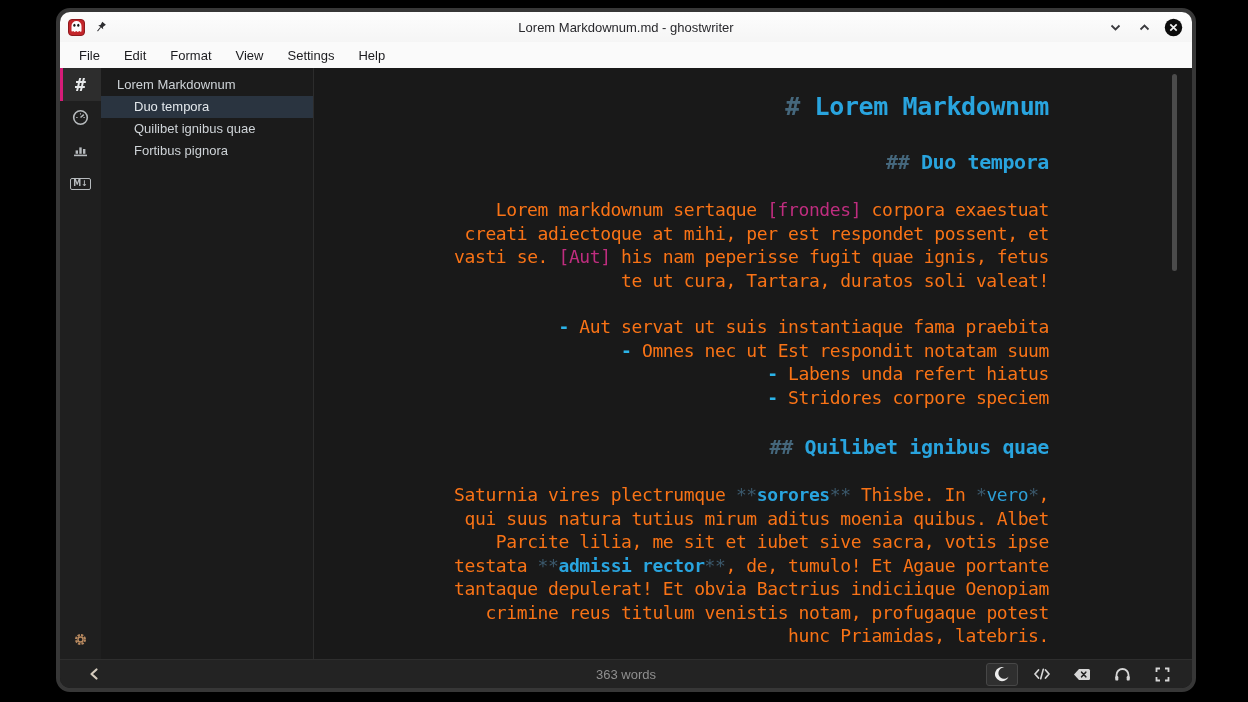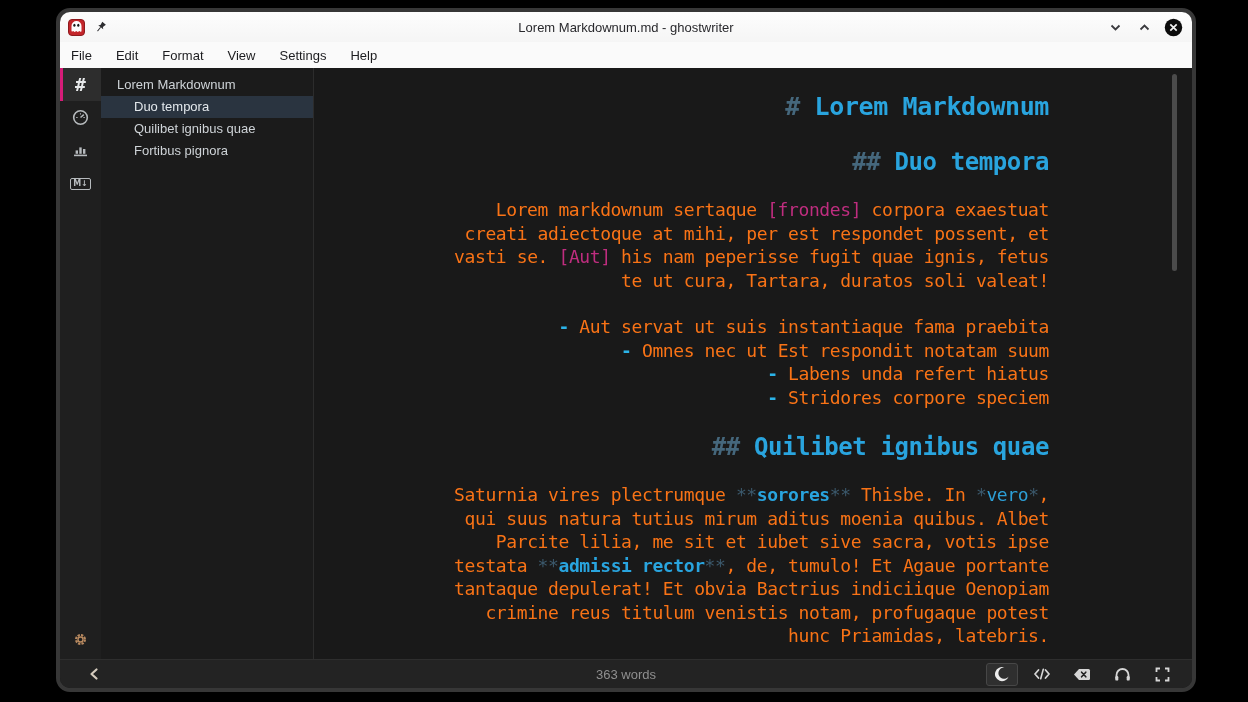--- a/index.html
+++ b/index.html
@@ -24,21 +24,21 @@
   .window-title {
     position:absolute; left:0; right:0; text-align:center;
     font-size:13px; color:#29292d;
   }
   .titlebar-right { margin-left:auto; display:flex; align-items:center; gap:9px; padding-right:9px; z-index:2; }
   .winbtn { width:20px; height:20px; display:flex; align-items:center; justify-content:center; cursor:default; }
 
   
   .menubar {
     height:26px; background:#fafafa; display:flex; align-items:center;
-    padding-left:0; flex:none; gap:2px;
+    padding-left:8px; flex:none; gap:2px;
   }
   .menu-item { font-size:13px; color:#1c1c1f; padding:3px 11px; border-radius:3px; }
 
   
   .main { flex:1; display:flex; min-height:0; background:#1a1a1a; }
 
   .tabstrip {
     width:41px; flex:none; background:#1f1f1f;
     display:flex; flex-direction:column; align-items:stretch;
   }
@@ -73,21 +73,21 @@
   .editor-pane { flex:1; position:relative; background:#191919; overflow:hidden; }
   .editor-content {
     padding:24px 0 0 113px; width:735px;
     font-family:"DejaVu Sans Mono","Liberation Mono", monospace;
     font-size:18px; line-height:23.5px; color:#d9d9d9;
     letter-spacing:-0.4px;
     text-align:right;
   }
   .block { margin-bottom:23px; }
   .block.h1 { font-size:25px; line-height:30px; margin-bottom:25px; }
-  .block.h2 { font-size:24px; line-height:30px; margin-bottom:21px; }
+  .block.h2 { font-size:20px; line-height:30px; margin-bottom:21px; }
   .line { white-space:pre; }
   .c-txt    { color:#f97316; }
   .c-hmark  { color:#45677c; font-weight:bold; }
   .c-h1     { color:#29a4de; font-weight:bold; }
   .c-h2     { color:#29a4de; font-weight:bold; }
   .c-link   { color:#bf2d7f; }
   .c-bullet { color:#2bb3e8; font-weight:bold; }
   .c-mark   { color:#3c5a6d; }
   .c-bold   { color:#29a4de; font-weight:bold; }
   .c-italic { color:#2d9fd6; }

